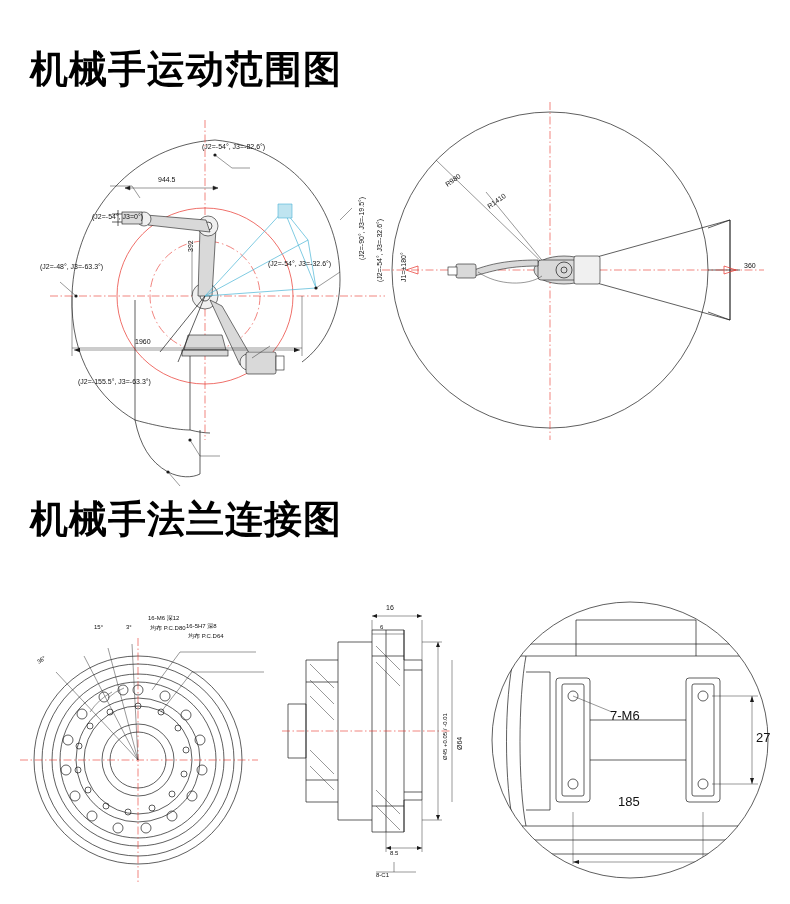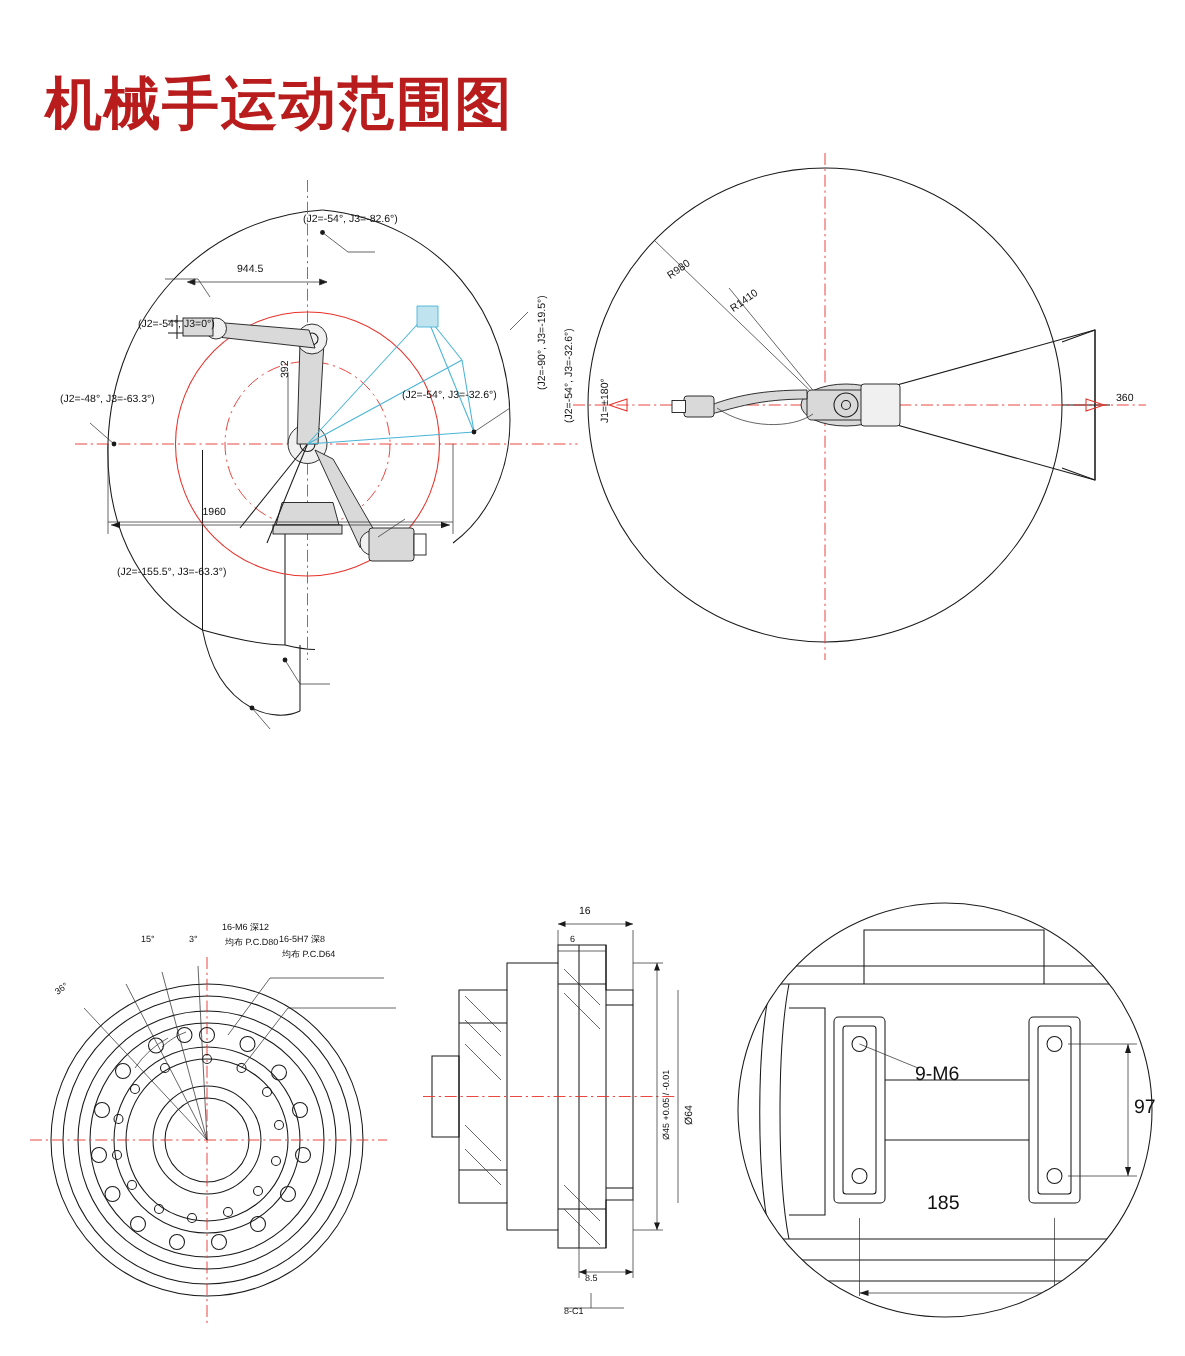--- a/index.html
+++ b/index.html
@@ -14,21 +14,21 @@
     position: relative;
     overflow: hidden;
   }
   .page {
     position: relative;
     width: 790px;
     height: 904px;
   }
   .section-title {
     position: absolute;
-    color: #b91c1c;
+    color: #000000;
     font-weight: bold;
     font-size: 38px;
     letter-spacing: 1px;
     font-family: "DejaVu Sans", sans-serif;
     white-space: nowrap;
   }
   #title-range { left: 30px; top: 44px; }
   #title-flange { left: 30px; top: 494px; }
 
   .drawing {
@@ -194,20 +194,21 @@
       <circle class="ln" cx="186" cy="170" r="3"></circle>
 
       <path class="ln-thin" d="M 100 172 C 120 186 150 186 164 176"></path>
     </svg>
     <div class="dim-label rot45" style="left:108px; top:104px;">R1410</div>
     <div class="dim-label rot45" style="left:66px; top:82px;">R980</div>
     <div class="dim-label rot90" style="left:22px; top:182px;">J1=±180°</div>
     <div class="dim-label" style="left:366px; top:162px;">360</div>
   </div>
 
+  <div class="section-title" id="title-flange">机械手法兰连接图</div>
 
   <div class="drawing" style="left:20px; top:600px; width:250px; height:290px;">
     <svg width="250" height="290" viewBox="0 0 250 290">
       <circle class="ln" cx="118" cy="160" r="104"></circle>
       <circle class="ln" cx="118" cy="160" r="96"></circle>
       <circle class="ln" cx="118" cy="160" r="86"></circle>
       <circle class="ln" cx="118" cy="160" r="78"></circle>
       <circle class="ln" cx="118" cy="160" r="62"></circle>
       <circle class="ln" cx="118" cy="160" r="54"></circle>
       <circle class="ln" cx="118" cy="160" r="36"></circle>
@@ -387,18 +388,18 @@
           <line x1="252" y1="96" x2="252" y2="184"></line>
         </g>
         <path class="dot" d="M 73 262 l 6 -2 l 0 4 z"></path>
         <path class="dot" d="M 203 262 l -6 -2 l 0 4 z"></path>
         <path class="dot" d="M 252 96 l -2 6 l 4 0 z"></path>
         <path class="dot" d="M 252 184 l -2 -6 l 4 0 z"></path>
 
         <line class="ln-thin" x1="73" y1="96" x2="112" y2="112"></line>
       </g>
     </svg>
-    <div class="dim-label lg" style="left:110px; top:108px;">9-M6</div>
-    <div class="dim-label lg" style="left:256px; top:130px;">97</div>
+    <div class="dim-label lg" style="left:110px; top:108px;">7-M6</div>
+    <div class="dim-label lg" style="left:256px; top:130px;">27</div>
     <div class="dim-label lg" style="left:118px; top:194px;">185</div>
   </div>
 
 </div>
 
 </body></html>

